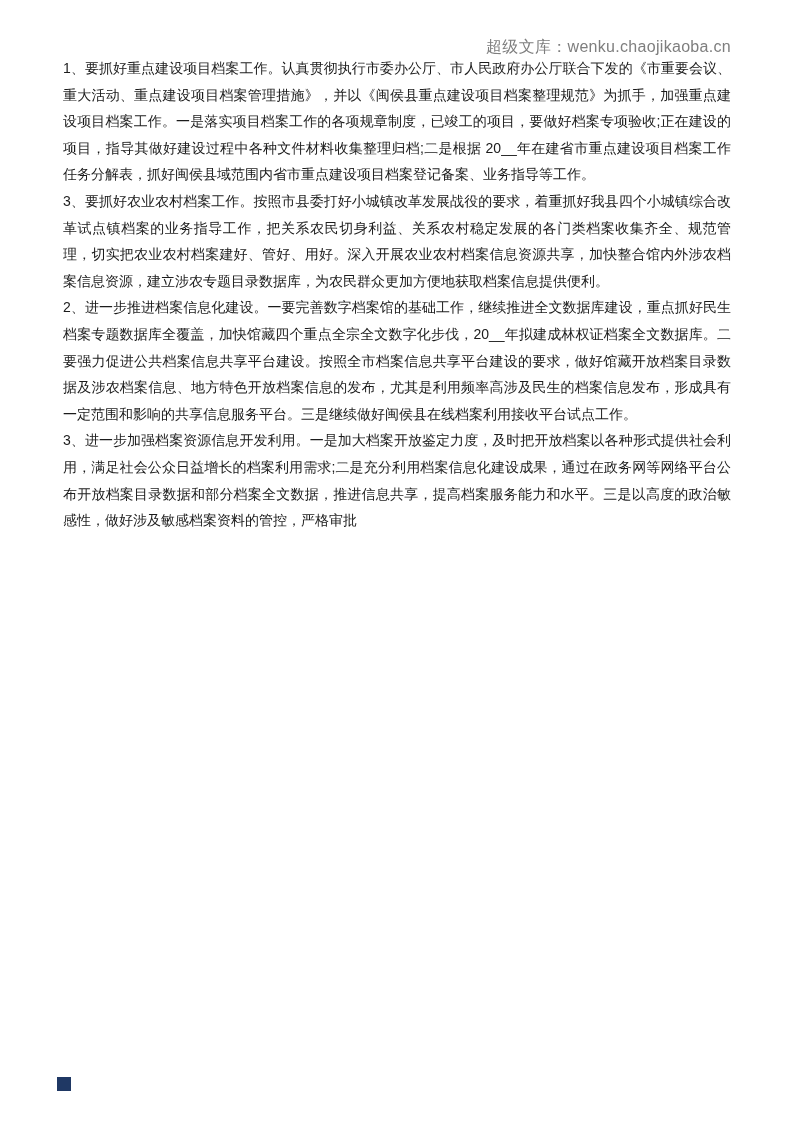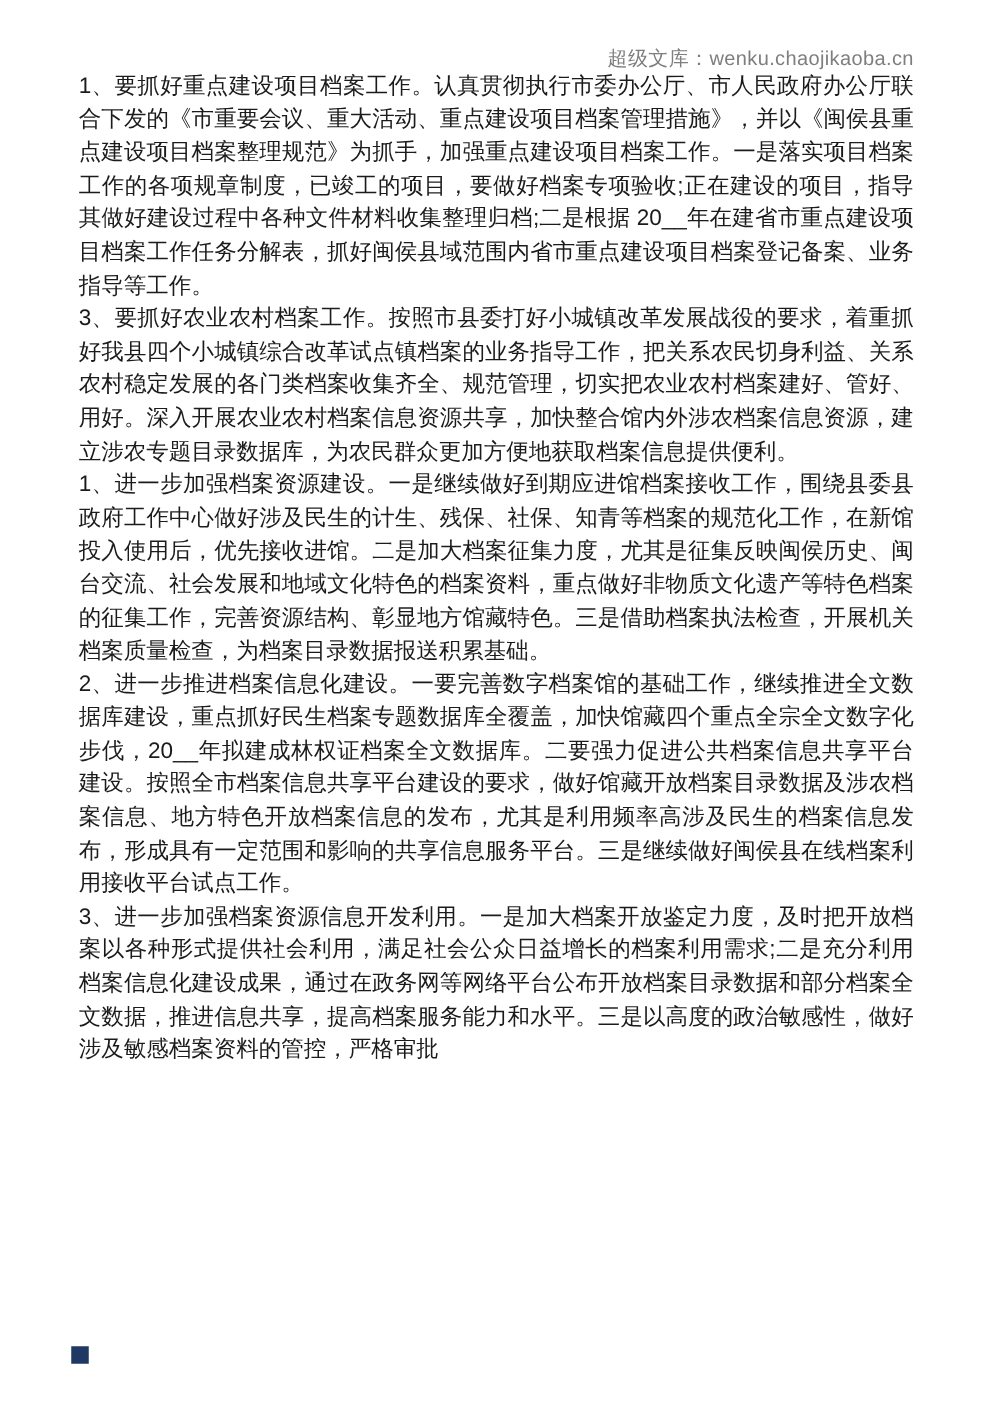--- a/index.html
+++ b/index.html
@@ -23,21 +23,21 @@
     color: #7e7e7e;
     letter-spacing: 0.3px;
     white-space: nowrap;
   }
   .content {
     position: absolute;
     left: 63px;
     top: 55px;
     width: 668px;
     color: #1b1b1b;
-    font-size: 18px;
+    font-size: 14px;
     line-height: 26.6px;
     text-align: justify;
     word-break: break-all;
   }
   .content p {
     margin: 0;
     padding: 0;
   }
   .corner-marker {
     position: absolute;
@@ -51,20 +51,19 @@
 </head>
 <body>
 
 <div class="page">
 
   <div class="watermark">超级文库：wenku.chaojikaoba.cn</div>
 
   <div class="content">
     <p>1、要抓好重点建设项目档案工作。认真贯彻执行市委办公厅、市人民政府办公厅联合下发的《市重要会议、重大活动、重点建设项目档案管理措施》，并以《闽侯县重点建设项目档案整理规范》为抓手，加强重点建设项目档案工作。一是落实项目档案工作的各项规章制度，已竣工的项目，要做好档案专项验收;正在建设的项目，指导其做好建设过程中各种文件材料收集整理归档;二是根据 20__年在建省市重点建设项目档案工作任务分解表，抓好闽侯县域范围内省市重点建设项目档案登记备案、业务指导等工作。</p>
     <p>3、要抓好农业农村档案工作。按照市县委打好小城镇改革发展战役的要求，着重抓好我县四个小城镇综合改革试点镇档案的业务指导工作，把关系农民切身利益、关系农村稳定发展的各门类档案收集齐全、规范管理，切实把农业农村档案建好、管好、用好。深入开展农业农村档案信息资源共享，加快整合馆内外涉农档案信息资源，建立涉农专题目录数据库，为农民群众更加方便地获取档案信息提供便利。</p>
-    <p>1、进一步加强档案资源建设。一是继续做好到期应进馆档案接收工作，围绕县委县政府工作中心做好涉及民生的计生、残保、社保、知青等档案的规范化工作，在新馆投入使用后，优先接收进馆。二是加大档案征集力度，尤其是征集反映闽侯历史、闽台交流、社会发展和地域文化特色的档案资料，重点做好非物质文化遗产等特色档案的征集工作，完善资源结构、彰显地方馆藏特色。三是借助档案执法检查，开展机关档案质量检查，为档案目录数据报送积累基础。</p>
     <p>2、进一步推进档案信息化建设。一要完善数字档案馆的基础工作，继续推进全文数据库建设，重点抓好民生档案专题数据库全覆盖，加快馆藏四个重点全宗全文数字化步伐，20__年拟建成林权证档案全文数据库。二要强力促进公共档案信息共享平台建设。按照全市档案信息共享平台建设的要求，做好馆藏开放档案目录数据及涉农档案信息、地方特色开放档案信息的发布，尤其是利用频率高涉及民生的档案信息发布，形成具有一定范围和影响的共享信息服务平台。三是继续做好闽侯县在线档案利用接收平台试点工作。</p>
     <p>3、进一步加强档案资源信息开发利用。一是加大档案开放鉴定力度，及时把开放档案以各种形式提供社会利用，满足社会公众日益增长的档案利用需求;二是充分利用档案信息化建设成果，通过在政务网等网络平台公布开放档案目录数据和部分档案全文数据，推进信息共享，提高档案服务能力和水平。三是以高度的政治敏感性，做好涉及敏感档案资料的管控，严格审批</p>
   </div>
 
   <div class="corner-marker"></div>
 
 </div>
 
 </body></html>

